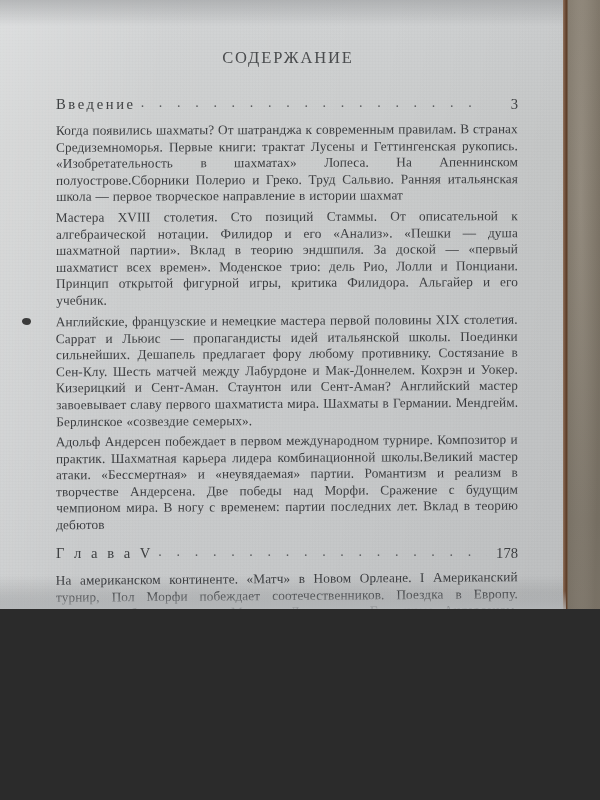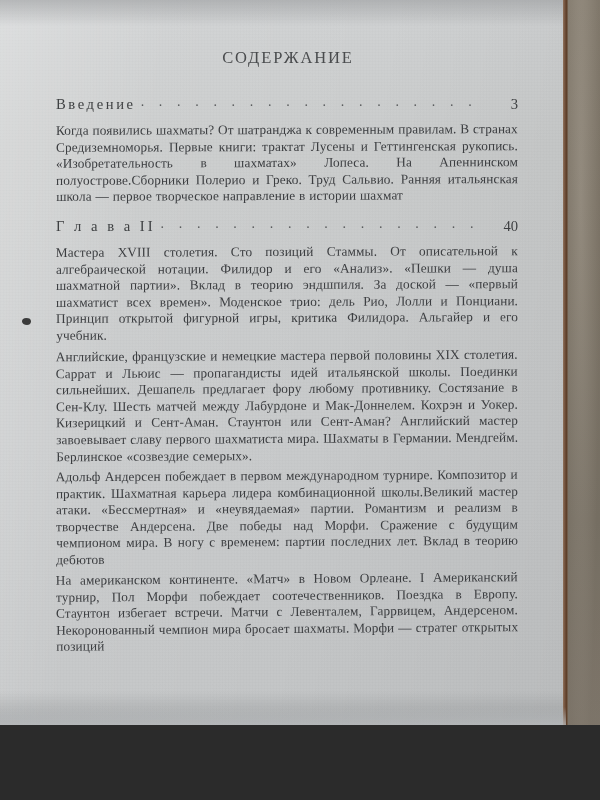--- a/index.html
+++ b/index.html
@@ -3,21 +3,21 @@
 <meta charset="utf-8">
 <style>
   html, body {
     margin: 0;
     padding: 0;
     background: #2b2b2b;
   }
   .page {
     position: relative;
     width: 600px;
-    height: 725px;
+    height: 609px;
     overflow: hidden;
     font-family: "Liberation Serif", "DejaVu Serif", serif;
     background: #c9cbcc;
   }
 
   
   .paper {
     position: absolute;
     left: 0; top: 0;
     width: 566px;
@@ -96,21 +96,21 @@
     text-align: center;
     font-size: 16.5px;
     letter-spacing: 1.9px;
     color: #4a4c4e;
     margin: 0 0 28px 0;
     text-indent: 2px;
   }
 
   .entry-line {
     display: flex;
-    align-items: flex-start;
+    align-items: center;
     font-size: 14.6px;
     color: #3e4042;
     margin-top: 13px;
     margin-bottom: 9px;
     white-space: nowrap;
   }
   .entry-label {
     letter-spacing: 3.0px;
   }
   .entry-label.tight { letter-spacing: 2.6px; }
@@ -195,31 +195,31 @@
     <div class="toc-title">СОДЕРЖАНИЕ</div>
 
     <div class="entry-line">
       <span class="entry-label tight">Введение</span>
       <span class="leader"></span>
       <span class="entry-page">3</span>
     </div>
 
     <p class="desc warp1">Когда появились шахматы? От шатранджа к современным правилам. В странах Средиземноморья. Первые книги: трактат Лусены и Геттингенская рукопись. «Изобретательность в шахматах» Лопеса. На Апеннинском полуострове.Сборники Полерио и Греко. Труд Сальвио. Ранняя итальянская школа — первое творческое направление в истории шахмат</p>
 
+    <p class="desc warp1">Мастера XVIII столетия. Сто позиций Стаммы. От описательной к алгебраической нотации. Филидор и его «Анализ». «Пешки — душа шахматной партии». Вклад в теорию эндшпиля. За доской — «первый шахматист всех времен». Моденское трио: дель Рио, Лолли и Понциани. Принцип открытой фигурной игры, критика Филидора. Альгайер и его учебник.</p>
+
+    <p class="desc warp2">Английские, французские и немецкие мастера первой половины XIX столетия. Саррат и Льюис — пропагандисты идей итальянской школы. Поединки сильнейших. Дешапель предлагает фору любому противнику. Состязание в Сен-Клу. Шесть матчей между Лабурдоне и Мак-Доннелем. Кохрэн и Уокер. Кизерицкий и Сент-Аман. Стаунтон или Сент-Аман? Английский мастер завоевывает славу первого шахматиста мира. Шахматы в Германии. Мендгейм. Берлинское «созвездие семерых».</p>
+
+    <p class="desc warp2">Адольф Андерсен побеждает в первом международном турнире. Композитор и практик. Шахматная карьера лидера комбинационной школы.Великий мастер атаки. «Бессмертная» и «неувядаемая» партии. Романтизм и реализм в творчестве Андерсена. Две победы над Морфи. Сражение с будущим чемпионом мира. В ногу с временем: партии последних лет. Вклад в теорию дебютов</p>
+
     <div class="entry-line">
-      <span class="entry-label">Г л а в а  II</span>
+      <span class="entry-label">Г л а в а  V</span>
       <span class="leader"></span>
-      <span class="entry-page">40</span>
+      <span class="entry-page">178</span>
     </div>
-    <p class="desc warp1">Мастера XVIII столетия. Сто позиций Стаммы. От описательной к алгебраической нотации. Филидор и его «Анализ». «Пешки — душа шахматной партии». Вклад в теорию эндшпиля. За доской — «первый шахматист всех времен». Моденское трио: дель Рио, Лолли и Понциани. Принцип открытой фигурной игры, критика Филидора. Альгайер и его учебник.</p>
-
-    <p class="desc warp2">Английские, французские и немецкие мастера первой половины XIX столетия. Саррат и Льюис — пропагандисты идей итальянской школы. Поединки сильнейших. Дешапель предлагает фору любому противнику. Состязание в Сен-Клу. Шесть матчей между Лабурдоне и Мак-Доннелем. Кохрэн и Уокер. Кизерицкий и Сент-Аман. Стаунтон или Сент-Аман? Английский мастер завоевывает славу первого шахматиста мира. Шахматы в Германии. Мендгейм. Берлинское «созвездие семерых».</p>
-
-    <p class="desc warp2">Адольф Андерсен побеждает в первом международном турнире. Композитор и практик. Шахматная карьера лидера комбинационной школы.Великий мастер атаки. «Бессмертная» и «неувядаемая» партии. Романтизм и реализм в творчестве Андерсена. Две победы над Морфи. Сражение с будущим чемпионом мира. В ногу с временем: партии последних лет. Вклад в теорию дебютов</p>
-
     <p class="desc warp3">На американском континенте. «Матч» в Новом Орлеане. I Американский турнир, Пол Морфи побеждает соотечественников. Поездка в Европу. Стаунтон избегает встречи. Матчи с Левенталем, Гаррвицем, Андерсеном. Некоронованный чемпион мира бросает шахматы. Морфи — стратег открытых позиций</p>
 
   </div>
 
   <div class="hand-mark">
     <svg width="36" height="34" viewBox="0 0 36 34" fill="none">
       <ellipse cx="17" cy="18" rx="14" ry="15" stroke="#4a4a4a" stroke-width="1.2" fill="none"></ellipse>
       <path d="M13 13 q5 -3 8 1 q2 4 -1 7 q-4 3 -7 0 q-2 -4 0 -8 z" stroke="#3e3e3e" stroke-width="1.3" fill="none"></path>
       <path d="M20 14 l0 12" stroke="#3e3e3e" stroke-width="1.3" fill="none"></path>
       <path d="M29 24 l3 4" stroke="#4a4a4a" stroke-width="1" fill="none"></path>

